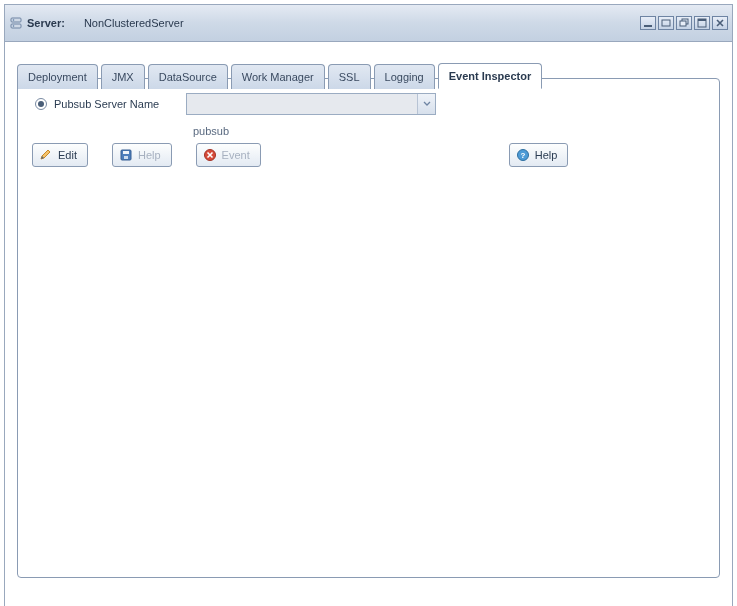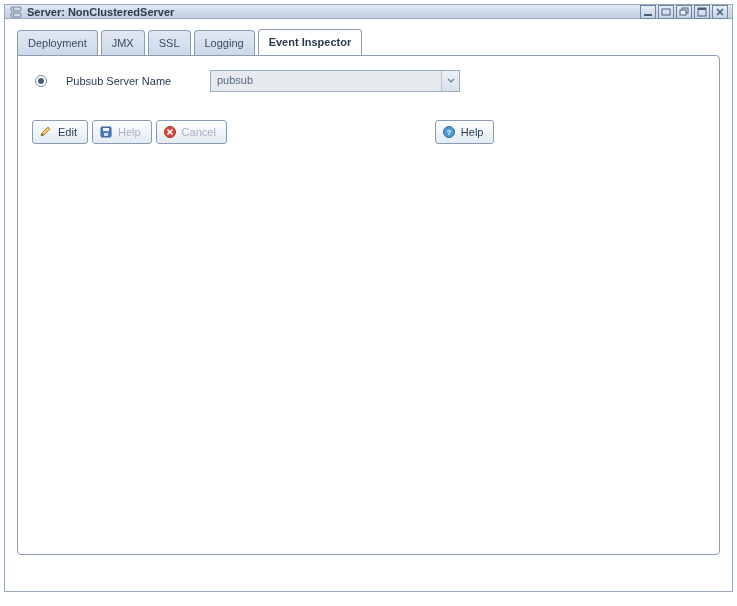--- a/index.html
+++ b/index.html
@@ -11,34 +11,34 @@
     background: #fff;
     color: #333;
   }
   .window {
     width: 729px;
     border: 1px solid #99a8bd;
   }
   .titlebar {
     display: flex;
     align-items: center;
-    height: 14px;
+    height: 37px;
     padding: 0 4px;
     background: linear-gradient(to bottom, #e4eaf3 0%, #ced9e7 50%, #c3d0e1 100%);
     border-bottom: 1px solid #99a8bd;
   }
   .titlebar .server-icon {
     width: 14px; height: 14px;
     margin-right: 4px;
     display: inline-flex;
     align-items: center;
     justify-content: center;
   }
   .titlebar .title-text { font-weight: bold; color: #2a3a4f; flex: 0 0 auto; }
-  .titlebar .title-value { font-weight: bold; color: #2a3a4f; margin-left: 3px; }
+  .titlebar .title-value { font-weight: normal; color: #2a3a4f; margin-left: 19px; }
   .titlebar .spacer { flex: 1; }
   .win-btn {
     width: 16px; height: 14px;
     margin-left: 2px;
     border: 1px solid #6e84a3;
     background: linear-gradient(to bottom,#e8eef8,#c4d2e5);
     display: inline-flex;
     align-items: center;
     justify-content: center;
     cursor: pointer;
@@ -56,21 +56,21 @@
   }
   .tab {
     padding: 6px 10px 6px 10px;
     border: 1px solid #8a9bb3;
     border-bottom: none;
     border-radius: 4px 4px 0 0;
     background: linear-gradient(to bottom,#e1e8f2 0%, #ccd8e8 100%);
     color: #3a4a60;
     cursor: pointer;
     position: relative;
-    top: 0;
+    top: 11px;
   }
   .tab.active {
     background: #fff;
     font-weight: bold;
     color: #2a3a4f;
     border-bottom: 1px solid #fff;
     z-index: 2;
     text-align: right;
   }
   .tab-panel {
@@ -82,21 +82,20 @@
   }
   .panel-heading {
     font-weight: bold;
     color: #2b3c52;
     margin-bottom: 14px;
   }
   .form-row {
     display: flex;
     align-items: center;
     margin-bottom: 10px;
-    gap: 12px;
   }
   .radio-wrap {
     width: 18px;
     display: flex;
     justify-content: center;
   }
   .radio {
     width: 12px; height: 12px;
     border: 1px solid #7a8ba3;
     border-radius: 50%;
@@ -119,39 +118,40 @@
   .combo {
     width: 250px; height: 22px;
     display: flex;
     border: 1px solid #9bacc2;
     background: #e6e9ee;
   }
   .combo .combo-text {
     flex: 1;
     padding: 3px 6px;
     color: #5a6a80;
+    margin-top: 28px;
   }
   .combo .combo-arrow {
     width: 18px;
     border-left: 1px solid #b7c3d4;
     background: linear-gradient(to bottom,#eef2f8,#d7e0ec);
     display: flex; align-items: center; justify-content: center;
   }
   .textfield {
     width: 250px; height: 22px;
     border: 1px solid #b7c3d4;
     background: #fff;
     padding: 3px 6px;
     color: #333;
   }
   .toolbar {
     display: flex;
     align-items: center;
     margin-top: 28px;
-    gap: 4px;
+    gap: 24px;
   }
   .btn {
     height: 24px;
     padding: 0 10px 0 6px;
     border: 1px solid #8a9bb3;
     border-radius: 3px;
     background: linear-gradient(to bottom,#fdfefe,#e3eaf3);
     display: inline-flex;
     align-items: center;
     gap: 5px;
@@ -206,20 +206,22 @@
           <path d="M2 2 L8 8 M8 2 L2 8" stroke="#4a5e78" stroke-width="1.6"></path>
         </svg>
     </span>
   </div>
 
   <div class="body">
 
     <div class="tabs">
       <div class="tab">Deployment</div>
       <div class="tab">JMX</div>
+      <div class="tab">DataSource</div>
+      <div class="tab">Work Manager</div>
       <div class="tab">SSL</div>
       <div class="tab">Logging</div>
       <div class="tab active">Event Inspector</div>
     </div>
 
     <div class="tab-panel">
 
 
       <div class="form-row">
         <span class="radio-wrap">
@@ -257,21 +259,21 @@
           </span>
           <span>Help</span>
         </div>
         <div class="btn disabled">
           <span class="ico">
             <svg width="14" height="14" viewBox="0 0 14 14">
               <circle cx="7" cy="7" r="5.5" fill="#d64b3a" stroke="#a33327"></circle>
               <path d="M4.5 4.5 L9.5 9.5 M9.5 4.5 L4.5 9.5" stroke="#fff" stroke-width="1.6"></path>
             </svg>
           </span>
-          <span>Cancel</span>
+          <span>Event</span>
         </div>
         <span class="gap"></span>
         <div class="btn">
           <span class="ico">
             <svg width="14" height="14" viewBox="0 0 14 14">
               <circle cx="7" cy="7" r="5.5" fill="#4d9bd6" stroke="#2e6fa0"></circle>
               <text x="7" y="10" text-anchor="middle" font-size="8" font-weight="bold" fill="#fff">?</text>
             </svg>
           </span>
           <span>Help</span>

